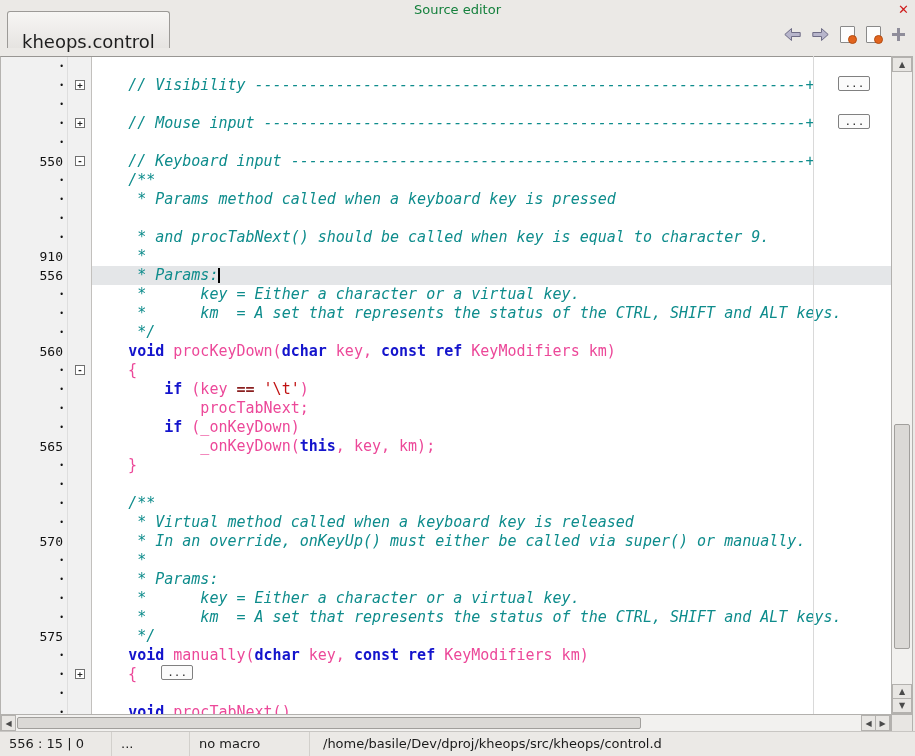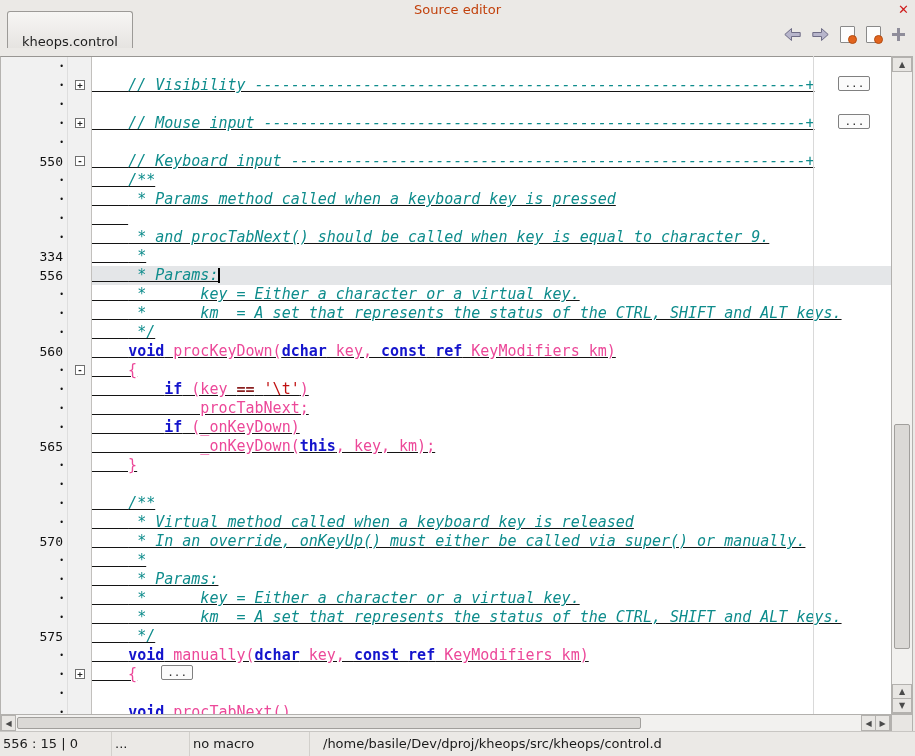--- a/index.html
+++ b/index.html
@@ -1,28 +1,28 @@
 <!DOCTYPE html>
 <html><head>
 <meta charset="utf-8">
 <style>
   html,body{margin:0;padding:0;}
   body{width:915px;height:756px;position:relative;background:#ebe9e6;overflow:hidden;
        font-family:"DejaVu Sans","Liberation Sans",sans-serif;}
 
   
   .titlebar{position:absolute;top:0;left:0;right:0;height:20px;}
-  .titlebar .title{display:block;text-align:center;font-size:13px;line-height:20px;color:#c2410c;}
+  .titlebar .title{display:block;text-align:center;font-size:13px;line-height:20px;color:#15803d;}
   .titlebar .close{position:absolute;right:6px;top:0;line-height:20px;color:#cf1b1b;font-weight:bold;font-size:13px;}
 
   
   .tabbar{position:absolute;top:20px;left:0;right:0;height:28px;}
   .tab{position:absolute;left:7px;bottom:0;height:24px;line-height:23px;padding:18px 14px;
        background:linear-gradient(#f7f6f4,#e6e4e1);border:1px solid #9c9a97;border-bottom:none;
-       border-radius:3px 3px 0 0;font-size:13px;color:#1e1e1e;box-sizing:border-box;}
+       border-radius:3px 3px 0 0;font-size:18px;color:#1e1e1e;box-sizing:border-box;}
   .tools{position:absolute;right:10px;top:4px;height:20px;display:flex;align-items:center;gap:11px;}
   .toolbtn{display:inline-flex;align-items:center;}
   .doc-icon{width:13px;height:15px;background:#fdfdfd;border:1px solid #8a8a8a;position:relative;border-radius:1px;}
   .doc-icon .dot{position:absolute;right:-3px;bottom:-2px;width:7px;height:7px;border-radius:50%;
        background:#e2641e;border:1px solid #b34d12;}
   .plus-icon{width:13px;height:13px;position:relative;display:inline-block;}
   .plus-icon::before{content:"";position:absolute;left:0;right:0;top:5px;height:3px;background:#8f8d9a;}
   .plus-icon::after{content:"";position:absolute;top:0;bottom:0;left:5px;width:3px;background:#8f8d9a;}
 
   
@@ -34,21 +34,21 @@
   .row{display:flex;height:19px;}
   .gut{width:66px;min-width:66px;box-sizing:border-box;text-align:right;padding-right:4px;
        background:#f1f1f1;color:#111;font:13px/19px "DejaVu Sans Mono",monospace;}
   .gut.dot{font-size:8px;padding-right:3px;}
   .foldcol{width:25px;min-width:25px;background:#f1f1f1;border-right:1px solid #c2c0bd;
        border-left:1px solid #dedede;position:relative;box-sizing:border-box;}
   .foldbox{position:absolute;left:7px;top:4px;width:10px;height:10px;box-sizing:border-box;
        border:1px solid #707070;background:#fff;font:bold 9px/8px "DejaVu Sans Mono",monospace;
        text-align:center;color:#222;}
   .code{flex:1;position:relative;white-space:pre;overflow:hidden;
-       font:15px/19px "DejaVu Sans Mono",monospace;color:#141414;text-decoration:underline;}
+       font:15px/19px "DejaVu Sans Mono",monospace;color:#141414;}
   .row.cur .code{background:#e4e6e8;}
   .tok.p{color:#ec4899;}
   .tok.c{color:#0e8c8c;font-style:italic;}
   .tok.k{color:#1414cc;font-weight:bold;text-align:right;}
   .tok.s{color:#c01010;}
   .tok.o{color:#8b2020;font-weight:bold;}
   .caret{position:absolute;top:2px;width:2px;height:15px;background:#000;}
   .foldhint{display:inline-block;margin-left:24px;border:1px solid #808080;border-radius:2px;
        background:#fbfbfb;color:#333;font:11px/13px "DejaVu Sans Mono",monospace;padding:0 5px;
        vertical-align:middle;position:relative;top:-2px;font-style:normal;}
@@ -68,21 +68,21 @@
   .hs-left{left:0;} .hs-r1{right:14px;} .hs-r2{right:0;}
   .hs-thumb{position:absolute;top:2px;bottom:2px;left:16px;width:70%;background:#dbd9d6;
        border:1px solid #a19f9c;border-radius:2px;}
   .corner{position:absolute;right:0;bottom:0;width:22px;height:18px;background:#e8e6e3;
        border:1px solid #b3b1ae;box-sizing:border-box;}
 
   
   .statusbar{position:absolute;left:0;right:0;bottom:0;height:24px;background:#ebe9e6;
        border-top:1px solid #c8c6c3;display:flex;align-items:stretch;
        font-size:13px;color:#1b1b1b;}
-  .sb-cell{border-right:1px solid #d2d0cc;padding:0 3px;line-height:23px;white-space:nowrap;
+  .sb-cell{border-right:1px solid #d2d0cc;padding:0 9px;line-height:23px;white-space:nowrap;
        box-sizing:border-box;overflow:hidden;}
   .sb-1{width:112px;} .sb-2{width:78px;} .sb-3{width:120px;} .sb-4{flex:1;padding-left:13px;border-right:none;}
 </style>
 </head>
 <body>
 
 <div>
 
   <div class="titlebar">
     <span class="title">Source editor</span>
@@ -166,21 +166,21 @@
           <span class="gut dot">•</span>
           <span class="foldcol"></span>
           <span class="code"><span class="tok p">    </span></span>
         </div>
         <div class="row">
           <span class="gut dot">•</span>
           <span class="foldcol"></span>
           <span class="code"><span class="tok p">    </span><span class="tok c"> * and procTabNext() should be called when key is equal to character 9.</span></span>
         </div>
         <div class="row">
-          <span class="gut">334</span>
+          <span class="gut">910</span>
           <span class="foldcol"></span>
           <span class="code"><span class="tok p">    </span><span class="tok c"> *</span></span>
         </div>
         <div class="row cur">
           <span class="gut">556</span>
           <span class="foldcol"></span>
           <span class="code"><span class="tok p">    </span><span class="tok c"> * Params:</span><span class="caret" style="left: 14ch;"></span></span>
         </div>
         <div class="row">
           <span class="gut dot">•</span>

